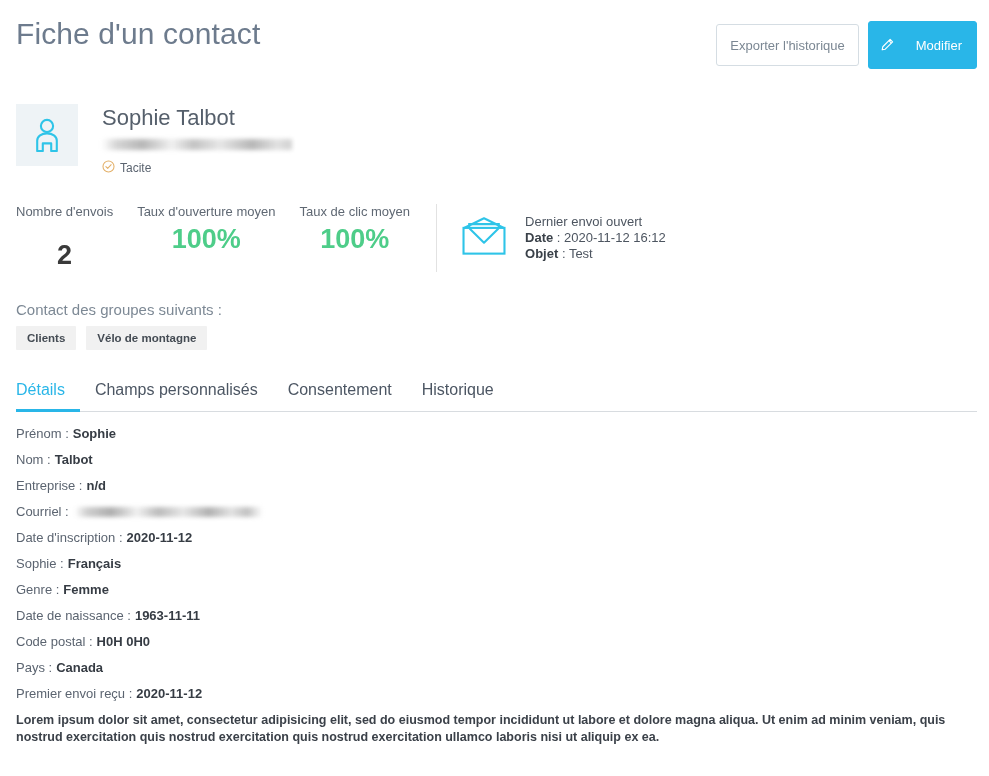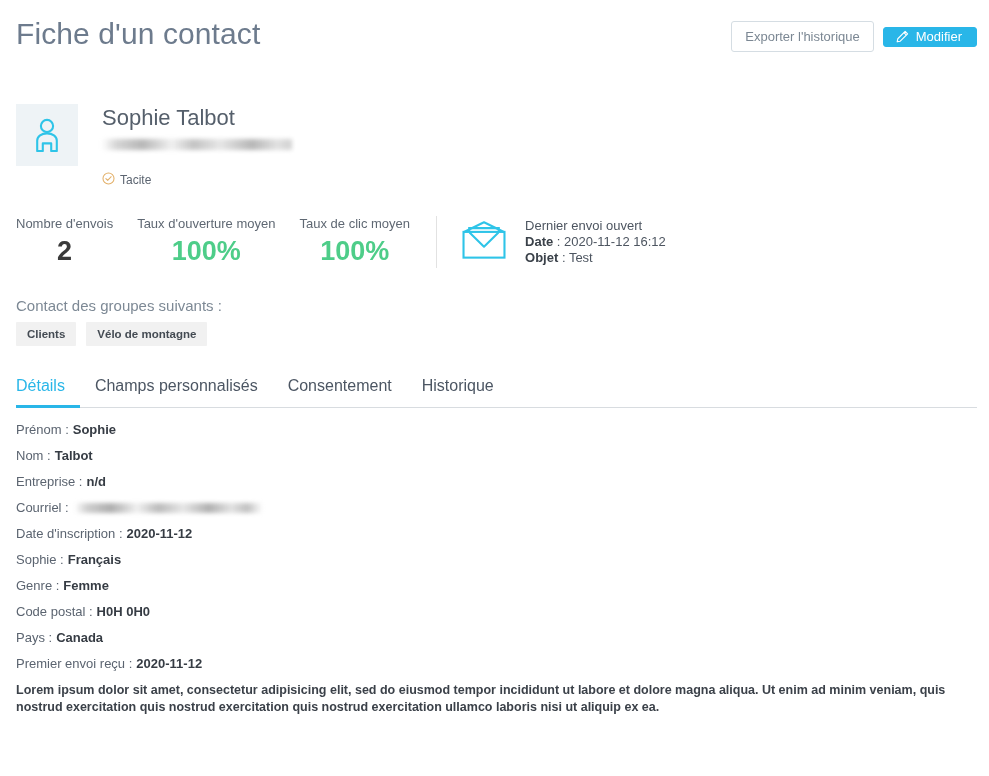--- a/index.html
+++ b/index.html
@@ -50,30 +50,30 @@
     display: inline-flex;
     align-items: center;
     justify-content: center;
     box-sizing: border-box;
     white-space: nowrap;
   }
   .btn-export {
     background: #ffffff;
     border: 1px solid #d5dde3;
     color: #7b8793;
-    height: 31px;
+    height: 42px;
     padding: 0 13px;
   }
   .btn-edit {
     background: #29b6e8;
     border: 1px solid #29b6e8;
     color: #ffffff;
-    height: 20px;
+    height: 48px;
     padding: 0 14px 0 11px;
-    gap: 7px;
+    gap: 22px;
   }
   .pencil-icon {
     display: inline-block;
     width: 14px;
     height: 14px;
     flex: none;
   }
 
   
   .contact-block {
@@ -120,39 +120,39 @@
         rgba(205,205,205,0.6) 175px,
         rgba(185,185,185,0.8) 200px,
         rgba(240,240,240,0.3) 230px);
     filter: blur(2.2px);
   }
   .redacted-head { width: 190px; }
   .consent-line {
     display: flex;
     align-items: center;
     gap: 5px;
-    margin-top: 22px;
+    margin-top: 10px;
     font-size: 12px;
     color: #5b6470;
   }
   .check-circle { flex:none; display:block; }
 
   
   .stats-row {
     display: flex;
     align-items: stretch;
     padding: 28px 0 0 16px;
   }
   .stat {
     display: flex;
     flex-direction: column;
     align-items: center;
     padding: 0 12px;
   }
-  .stat:first-child { padding-left: 0; }
+  .stat:first-child { padding-left: 0; gap: 16px; }
   .stat-label {
     font-size: 13px;
     color: #5f6873;
     line-height: 16px;
     white-space: nowrap;
   }
   .stat-value {
     font-size: 27px;
     font-weight: bold;
     line-height: 34px;
@@ -395,20 +395,24 @@
   </div>
   <div class="detail-row">
     <span>Sophie :</span>
     <span class="dval">Français</span>
   </div>
   <div class="detail-row">
     <span>Genre :</span>
     <span class="dval">Femme</span>
   </div>
   <div class="detail-row">
+    <span>Date de naissance :</span>
+    <span class="dval">1963-11-11</span>
+  </div>
+  <div class="detail-row">
     <span>Code postal :</span>
     <span class="dval">H0H 0H0</span>
   </div>
   <div class="detail-row">
     <span>Pays :</span>
     <span class="dval">Canada</span>
   </div>
   <div class="detail-row">
     <span>Premier envoi reçu :</span>
     <span class="dval">2020-11-12</span>

